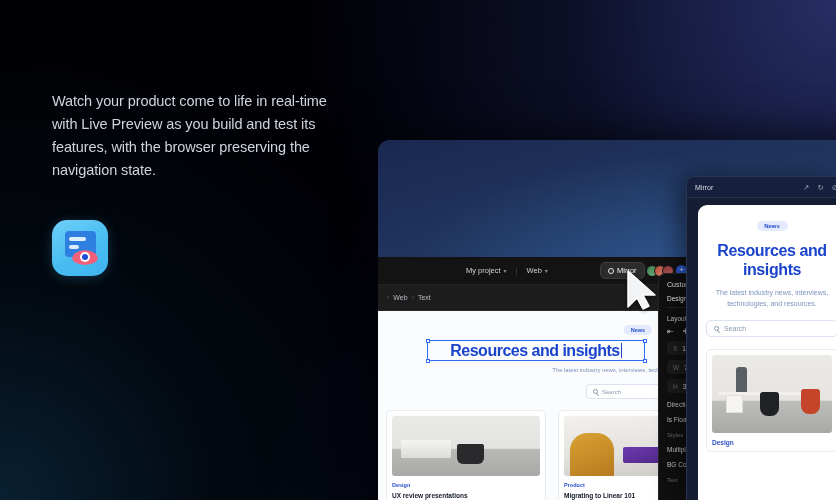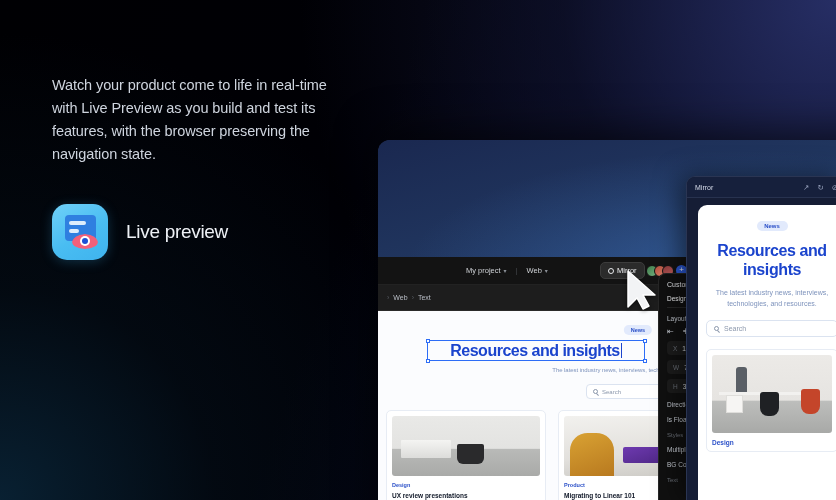--- a/index.html
+++ b/index.html
@@ -33,21 +33,21 @@
   }
   .headline {
     font-size: 47px;
     line-height: 53px;
     font-weight: 700;
     letter-spacing: -1.4px;
     color: #ffffff;
     white-space: pre-line;
   }
   .subcopy {
-    margin-top: 16px;
+    margin-top: 32px;
     width: 280px;
     font-size: 14.5px;
     line-height: 23px;
     color: #ced4de;
     letter-spacing: -0.1px;
   }
 
   .feature-row {
     margin-top: 38px;
     display: flex;
@@ -610,21 +610,20 @@
 
     <div class="feature-row">
       <div class="feature-icon">
         <div class="fi-card"></div>
         <div class="fi-line1"></div>
         <div class="fi-line2"></div>
         <div class="fi-eye"></div>
         <div class="fi-eye-inner"></div>
         <div class="fi-eye-pupil"></div>
       </div>
-      <div class="feature-label">Live preview</div>
     </div>
   </div>
 
   <div class="browser">
     <div class="browser-topbg"></div>
 
     <div class="app-toolbar">
       <div class="tb-center">
         <span class="tb-chip">
           <span>My project</span>

